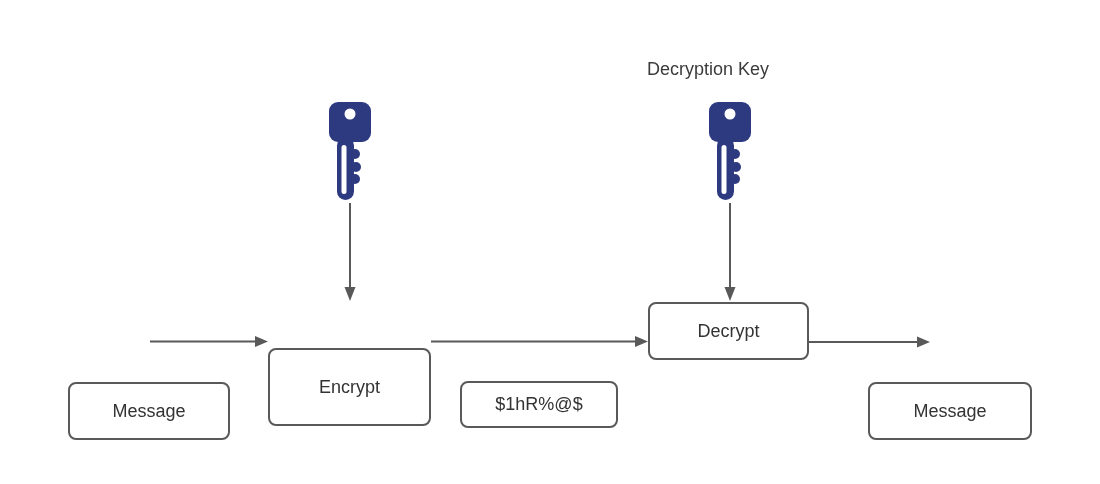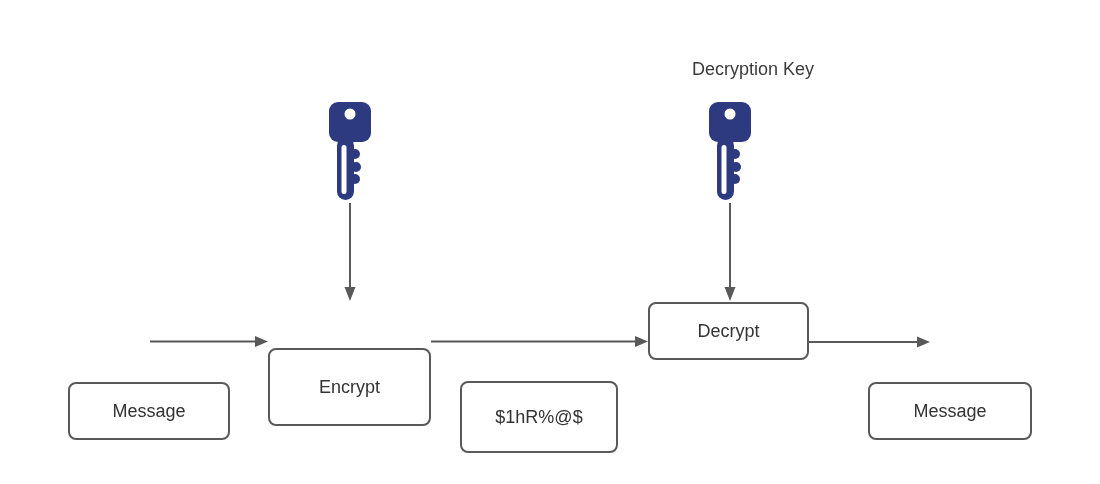--- a/index.html
+++ b/index.html
@@ -67,21 +67,21 @@
       <line class="conn" x1="350" y1="203" x2="350" y2="288"></line>
       <polygon class="head" points="350,301 344.5,287 355.5,287"></polygon>
     </g>
 
     <g>
       <line class="conn" x1="730" y1="203" x2="730" y2="288"></line>
       <polygon class="head" points="730,301 724.5,287 735.5,287"></polygon>
     </g>
   </svg>
 
-  <div class="key-label" style="left:574px;text-align:right;">Decryption Key</div>
+  <div class="key-label" style="left:588px;">Decryption Key</div>
 
   <svg class="key-icon" style="left:328px;top:101px;" viewBox="0 0 44 100" xmlns="http://www.w3.org/2000/svg">
     <rect x="1" y="1" width="42" height="40" rx="9" fill="var(--key-fill)"></rect>
     <rect x="9" y="36" width="17" height="63" rx="8.5" fill="var(--key-fill)"></rect>
     <circle cx="27" cy="53" r="5" fill="var(--key-fill)"></circle>
     <circle cx="28" cy="66" r="5" fill="var(--key-fill)"></circle>
     <circle cx="27" cy="78" r="5" fill="var(--key-fill)"></circle>
     <circle cx="22" cy="13" r="5.5" fill="var(--background)"></circle>
     <rect x="13.5" y="44" width="5" height="49" rx="2.5" fill="var(--background)"></rect>
   </svg>
@@ -95,17 +95,17 @@
     <circle cx="22" cy="13" r="5.5" fill="var(--background)"></circle>
     <rect x="13.5" y="44" width="5" height="49" rx="2.5" fill="var(--background)"></rect>
   </svg>
 
   <div class="node" style="left:268px;top:301px;width:163px;height:78px;margin-top:47px;">Encrypt</div>
 
   <div class="node" style="left:648px;top:302px;width:161px;height:58px;">Decrypt</div>
 
   <div class="node" style="left:68px;top:382px;width:162px;height:58px;">Message</div>
 
-  <div class="node" style="left:460px;top:381px;width:158px;height:72px;">$1hR%@$</div>
+  <div class="node" style="left:460px;top:381px;width:158px;height:47px;">$1hR%@$</div>
 
   <div class="node" style="left:868px;top:382px;width:164px;height:58px;">Message</div>
 
 </div>
 
 </body></html>

